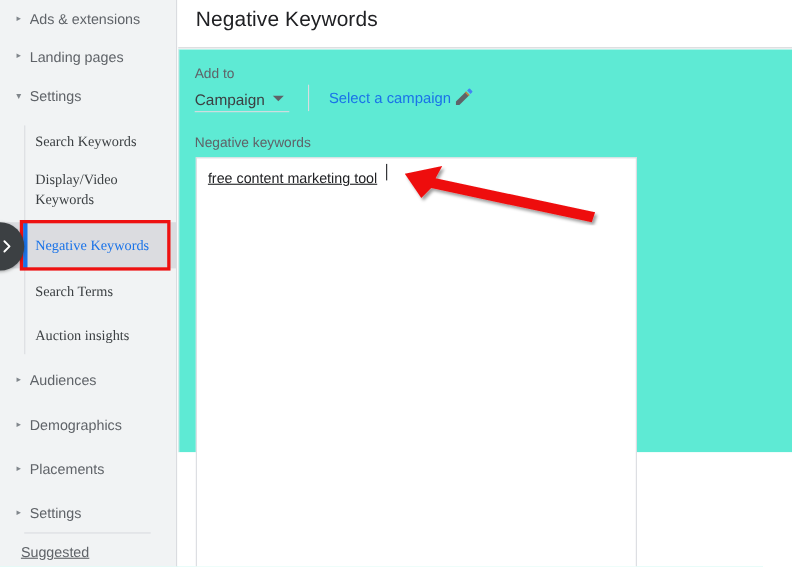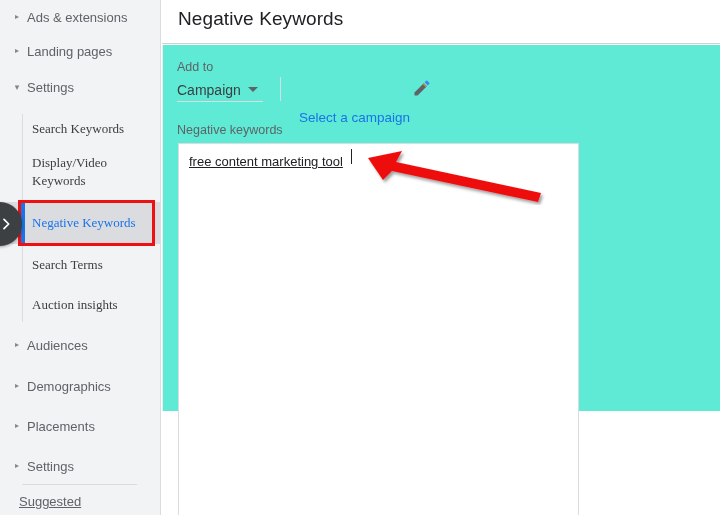--- a/index.html
+++ b/index.html
@@ -191,21 +191,20 @@
     left: 117px; top: 32px;
     width: 1px; height: 24px;
     background: #dadce0;
   }
   #select-campaign-link {
     position: absolute;
     left: 136px; top: 37px;
     font-size: 13.5px;
     color: #1a73e8;
     cursor: pointer;
-    margin-top: 28px;
   }
   #edit-pencil-icon {
     position: absolute;
     left: 249px; top: 33px;
     width: 20px; height: 20px;
   }
 
   .neg-kw-label {
     position: absolute;
     left: 14px; top: 78px;

